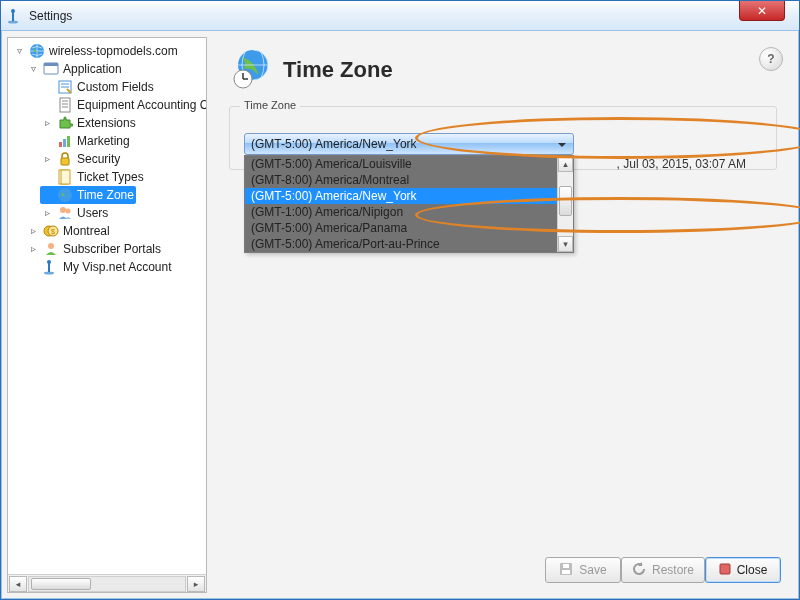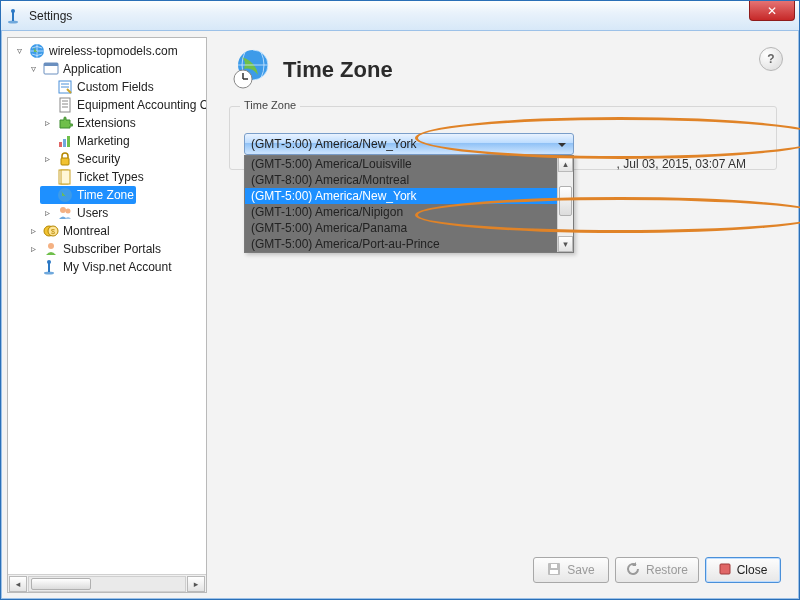--- a/index.html
+++ b/index.html
@@ -3,21 +3,21 @@
 <meta charset="utf-8">
 <style>
   * { box-sizing: border-box; }
   html,body { margin:0; padding:0; font-family: "Segoe UI", Tahoma, sans-serif; font-size:12px; color:#222; }
   .window {
     width:800px; height:600px; border:1px solid #2a6fb7; background:#f3f3f3; position:relative;
     display:flex; flex-direction:column; box-shadow:0 0 0 1px #9cc1e8 inset;
   }
   .titlebar {
     height:30px; background:linear-gradient(#fdfefe,#e9f2fb 40%,#d7e8f8); display:flex; align-items:center;
-    border-bottom:1px solid #9cc1e8; padding:0 2px 0 6px;
+    border-bottom:1px solid #9cc1e8; padding:0 12px 0 6px;
   }
   .titlebar .app-icon { width:16px; height:16px; margin-right:6px; }
   .titlebar .title { flex:1; font-size:12px; }
   .win-btns { display:flex; height:100%; align-items:flex-start; }
   .close-btn {
     width:46px; height:20px; background:linear-gradient(#e57373,#c62828); border:1px solid #8e1b1b;
     border-top:none; border-radius:0 0 4px 4px; margin-right:2px; display:flex; align-items:center; justify-content:center;
     color:#fff; cursor:pointer;
   }
   .close-x { font-size:12px; line-height:1; }
@@ -69,21 +69,21 @@
   }
   .dropdown .opt { padding:1px 6px; font-size:12px; cursor:pointer; }
   .dropdown .opt.sel { background:#1e90ff; color:#fff; }
   .dropdown .vscroll {
     position:absolute; right:0; top:0; bottom:0; width:16px; background:#efefef; border-left:1px solid #cfcfcf;
   }
   .dropdown .vscroll .va { height:16px; background:linear-gradient(#fff,#e3e3e3); border:1px solid #b9b9b9; display:flex;align-items:center;justify-content:center;font-size:9px;color:#555;}
   .dropdown .vscroll .vthumb { position:absolute; top:30px; left:1px; right:1px; height:30px; background:linear-gradient(#fff,#dcdcdc); border:1px solid #b0b0b0; border-radius:2px;}
   .timestamp { position:absolute; right:30px; top:50px; font-size:12px; color:#333; white-space:nowrap;}
   .footer {
-    position:absolute; right:12px; bottom:10px; display:flex; gap:6px;
+    position:absolute; right:12px; bottom:10px; display:flex; 
   }
   .btn {
     min-width:76px; height:26px; border:1px solid #a8a8a8; border-radius:3px;
     background:linear-gradient(#fdfdfd,#e7e7e7); display:flex; align-items:center; justify-content:center;
     gap:6px; padding:0 10px; font-size:12px; cursor:pointer;
   }
   .btn.disabled { color:#9a9a9a; cursor:default; }
   .btn.primary { border-color:#4a90d9; box-shadow:0 0 0 1px #bcdcff inset; }
   .ell {
     position:absolute; border:3px solid #e08327; border-radius:50%; pointer-events:none; z-index:20;

